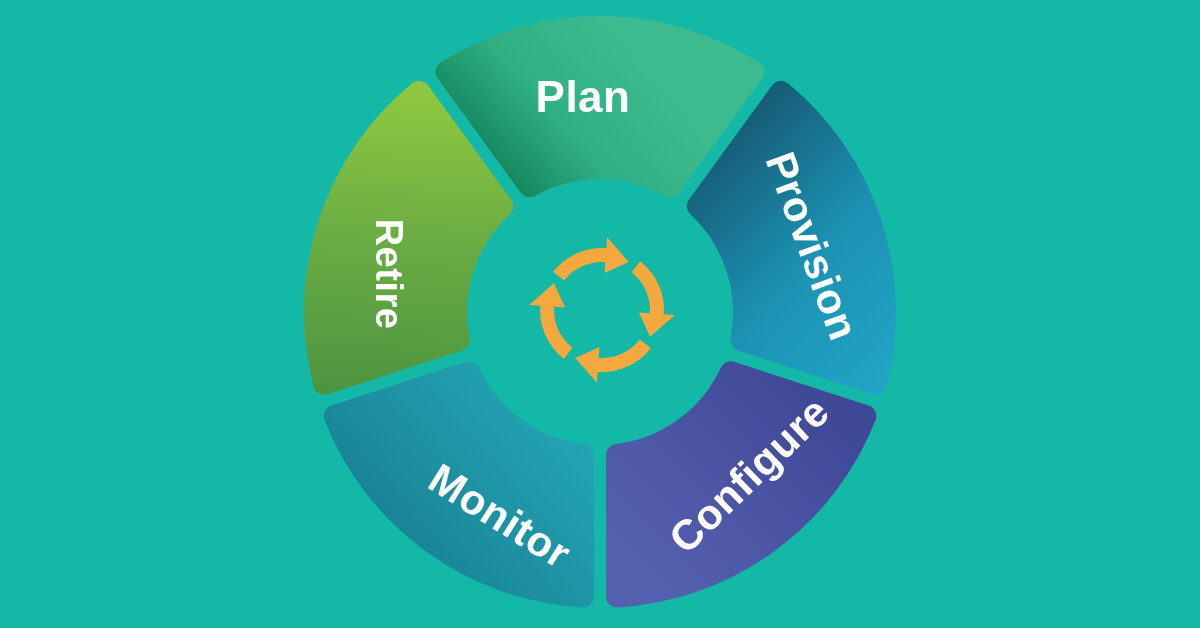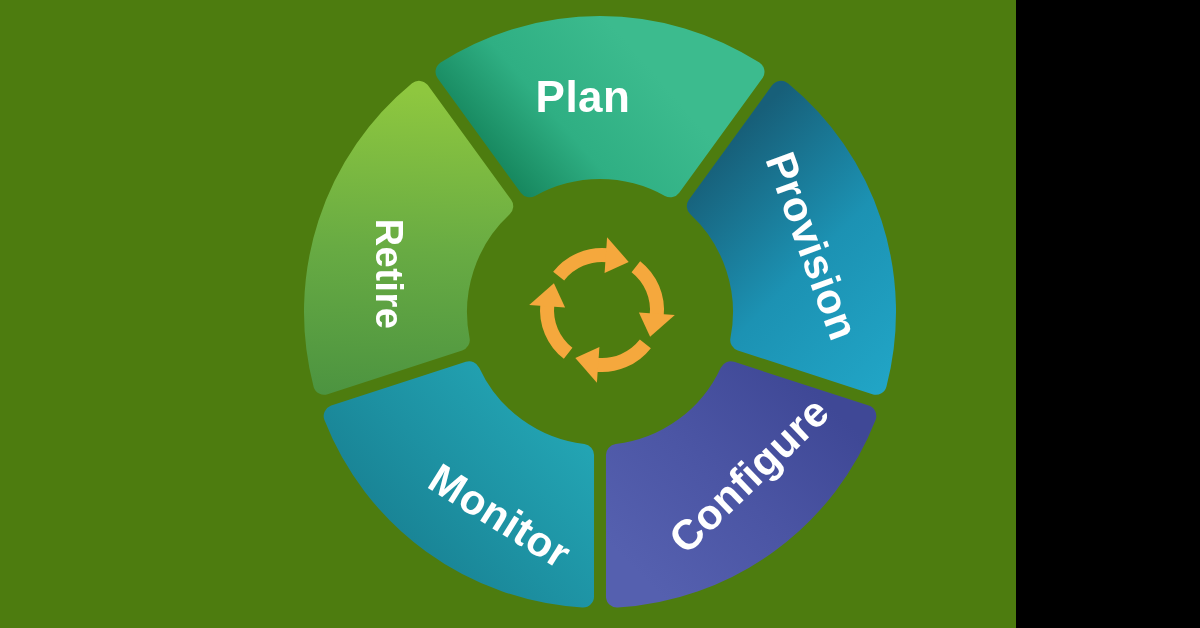--- a/index.html
+++ b/index.html
@@ -1,20 +1,20 @@
 <!DOCTYPE html>
 <html><head>
 <meta charset="utf-8">
 <style>
   html, body { margin: 0; padding: 0; background: #000; }
   .stage {
     position: relative;
-    width: 1016px;
+    width: 1200px;
     height: 628px;
-    background: #4d7c0f;
+    background: #14b8a6;
     overflow: hidden;
     font-family: "Liberation Sans", sans-serif;
   }
   svg { display: block; }
   .seg-label {
     fill: #ffffff;
     font-family: "Liberation Sans", sans-serif;
     font-weight: 700;
     letter-spacing: 0.5px;
   }

